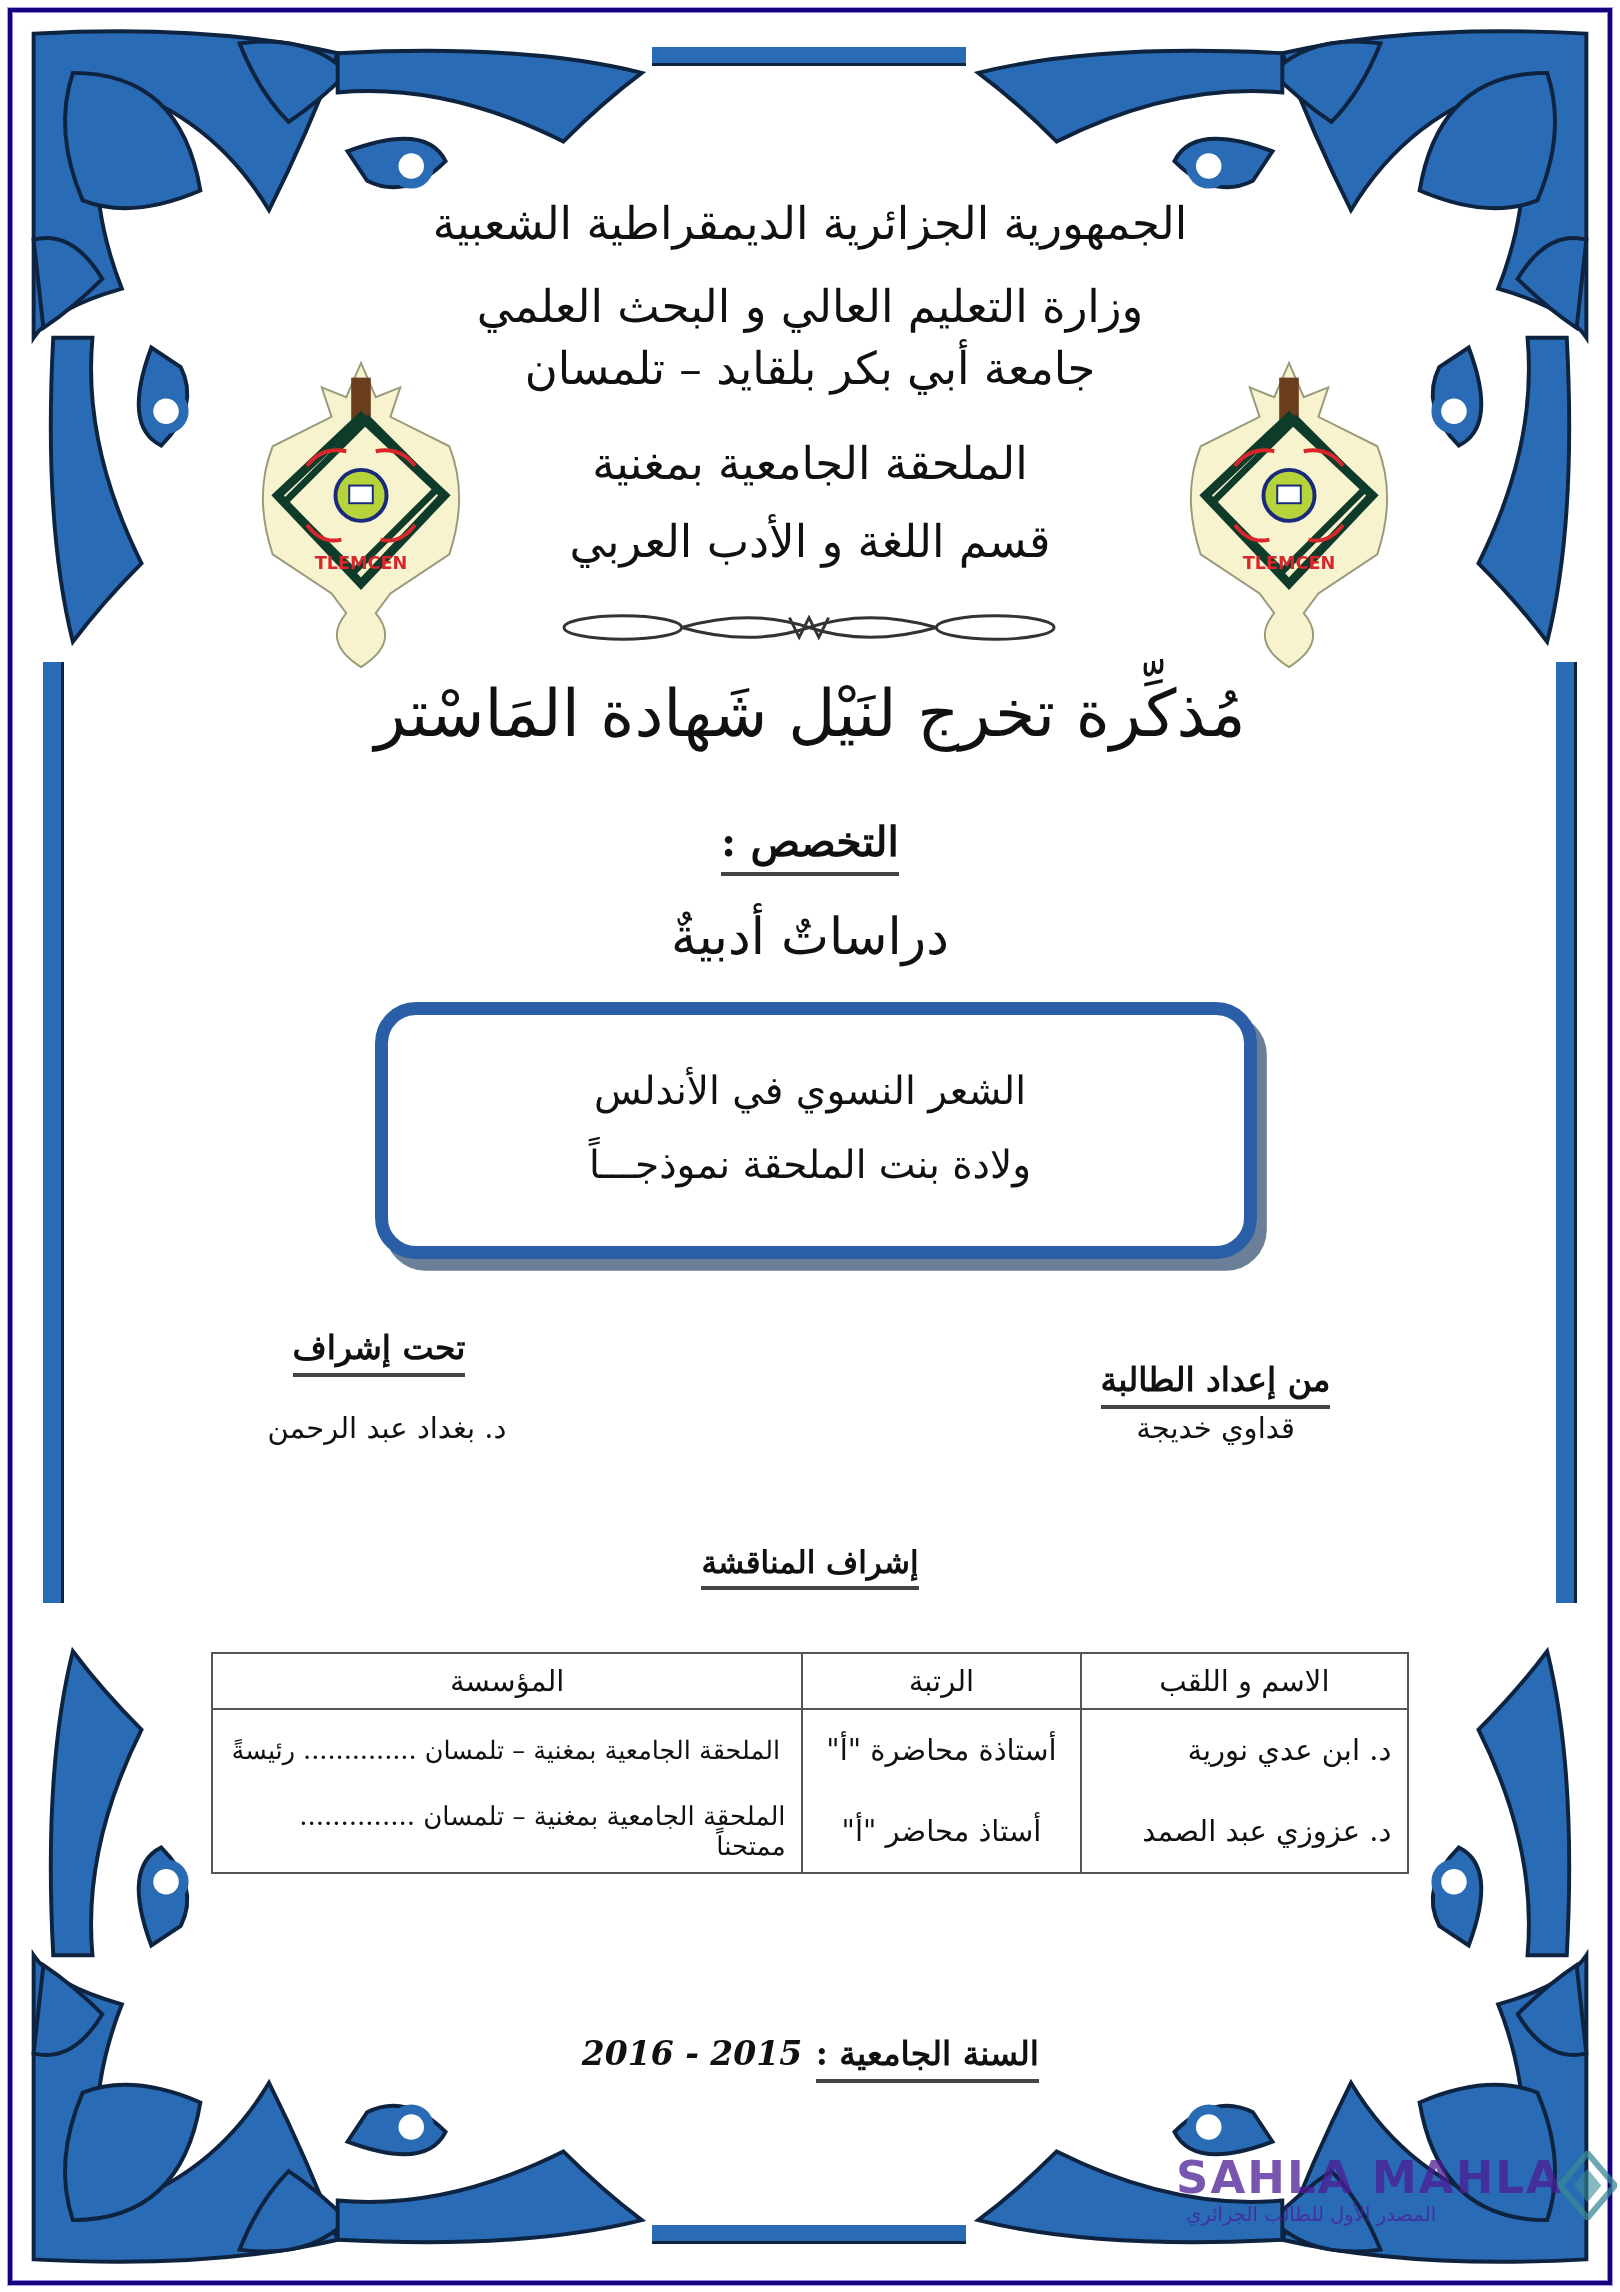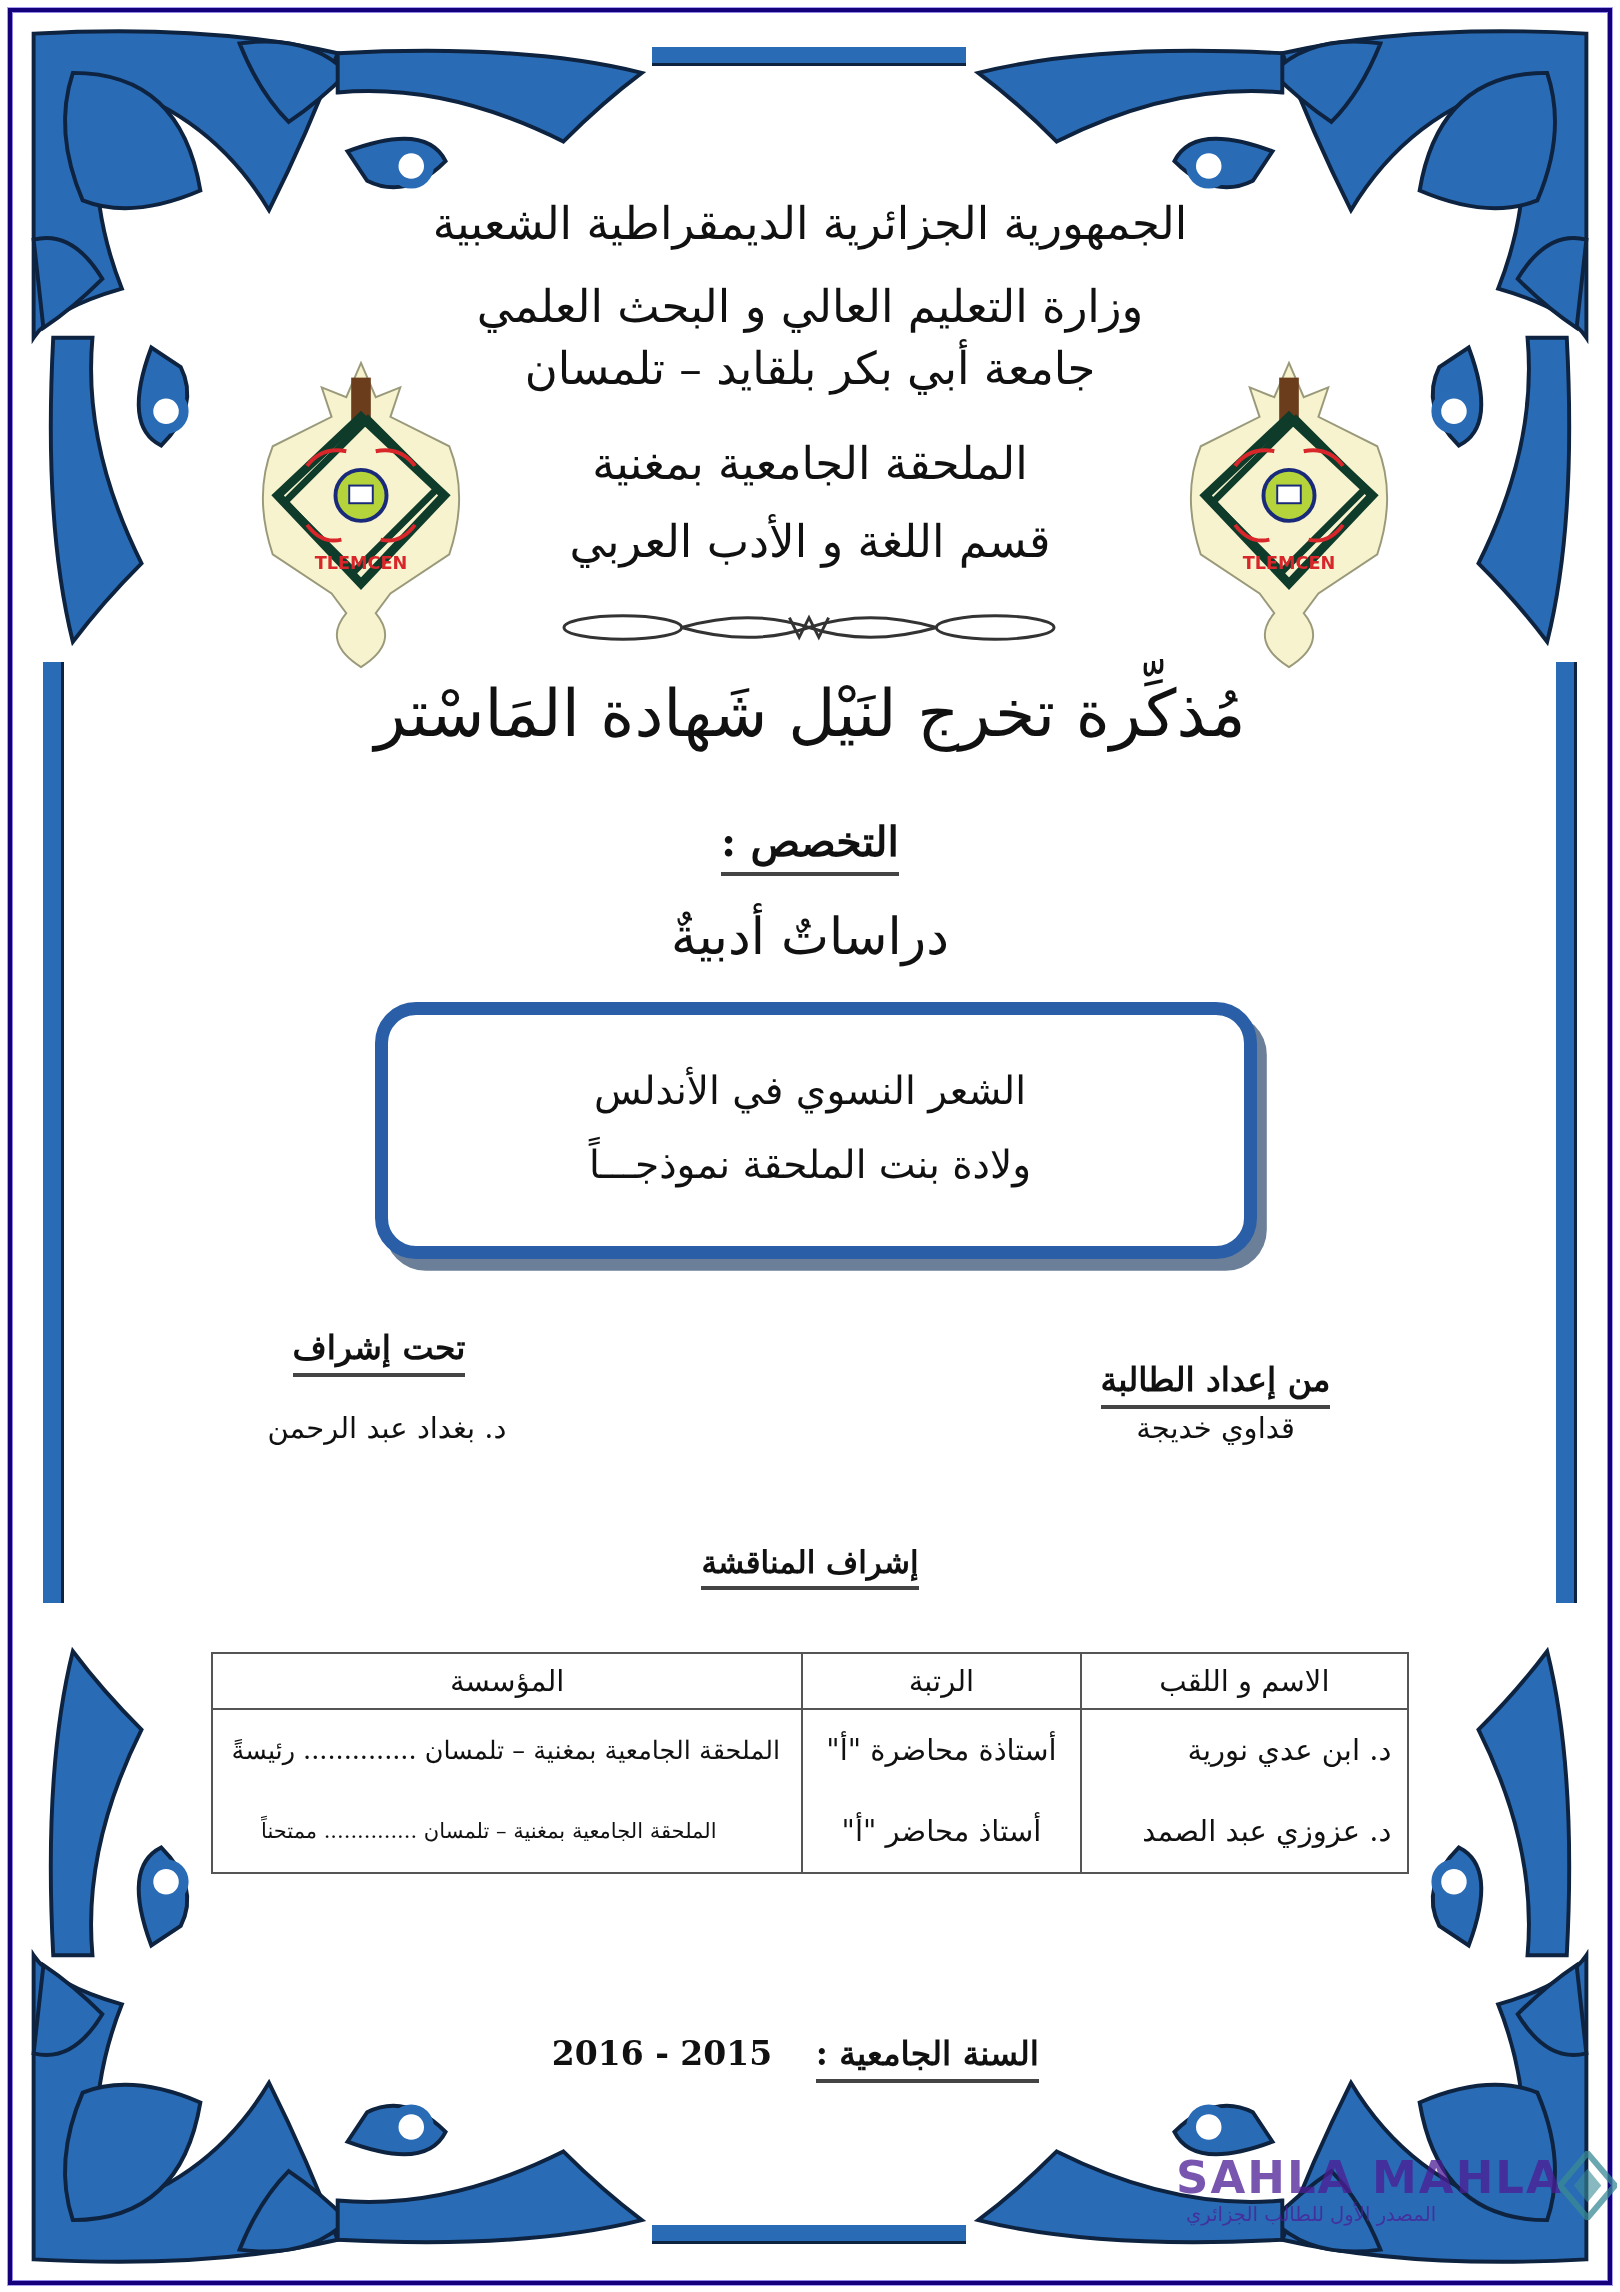--- a/index.html
+++ b/index.html
@@ -161,28 +161,28 @@
   </thead>
   <tbody>
     <tr style="height:82px;">
       <td style="text-align:right;">د. ابن عدي نورية</td>
       <td style="text-align:center;">أستاذة محاضرة "أ"</td>
       <td style="text-align:center; font-size:25.5px;padding-left:13px;">الملحقة الجامعية بمغنية – تلمسان .............. رئيسةً</td>
     </tr>
     <tr style="height:82px;">
       <td style="text-align:right;">د. عزوزي عبد الصمد</td>
       <td style="text-align:center;">أستاذ محاضر "أ"</td>
-      <td style="text-align:left; font-size:21px;padding-left:48px;">الملحقة الجامعية بمغنية – تلمسان .............. ممتحناً</td>
+      <td style="text-align:right; font-size:26px;padding-left:48px;">الملحقة الجامعية بمغنية – تلمسان .............. ممتحناً</td>
     </tr>
   </tbody>
 </table>
 
 <div class="abs" style="left:588px; top:2034px; width:451px; direction:rtl; font-size:33px; font-weight:bold; white-space:nowrap;">
   <span class="underlined">السنة الجامعية :</span>
-  <span style="direction:ltr; unicode-bidi:embed; margin-right:32px;">2016 - 2015</span>
+  <span style="direction:ltr; unicode-bidi:embed; margin-right:2px;font-style:italic;">2016 - 2015</span>
 </div>
 
 <div class="abs watermark" style="left:1176px; top:2151px; font-size:45px; letter-spacing:2px;">SAHLA MAHLA</div>
 <div class="abs watermark" style="left:1186px; top:2203px; font-size:19.6px; font-weight:normal; direction:rtl;">المصدر الأول للطالب الجزائري</div>
 <svg class="abs" style="left:1558px; top:2151px;" width="59" height="69" viewBox="0 0 60 70">
   <polygon points="30,2 58,35 30,68 2,35" fill="none" stroke="#3a8a96" stroke-width="6" opacity="0.75"></polygon>
   <polygon points="30,18 44,35 30,52 16,35" fill="#3a8a96" opacity="0.6"></polygon>
 </svg>
 
 

